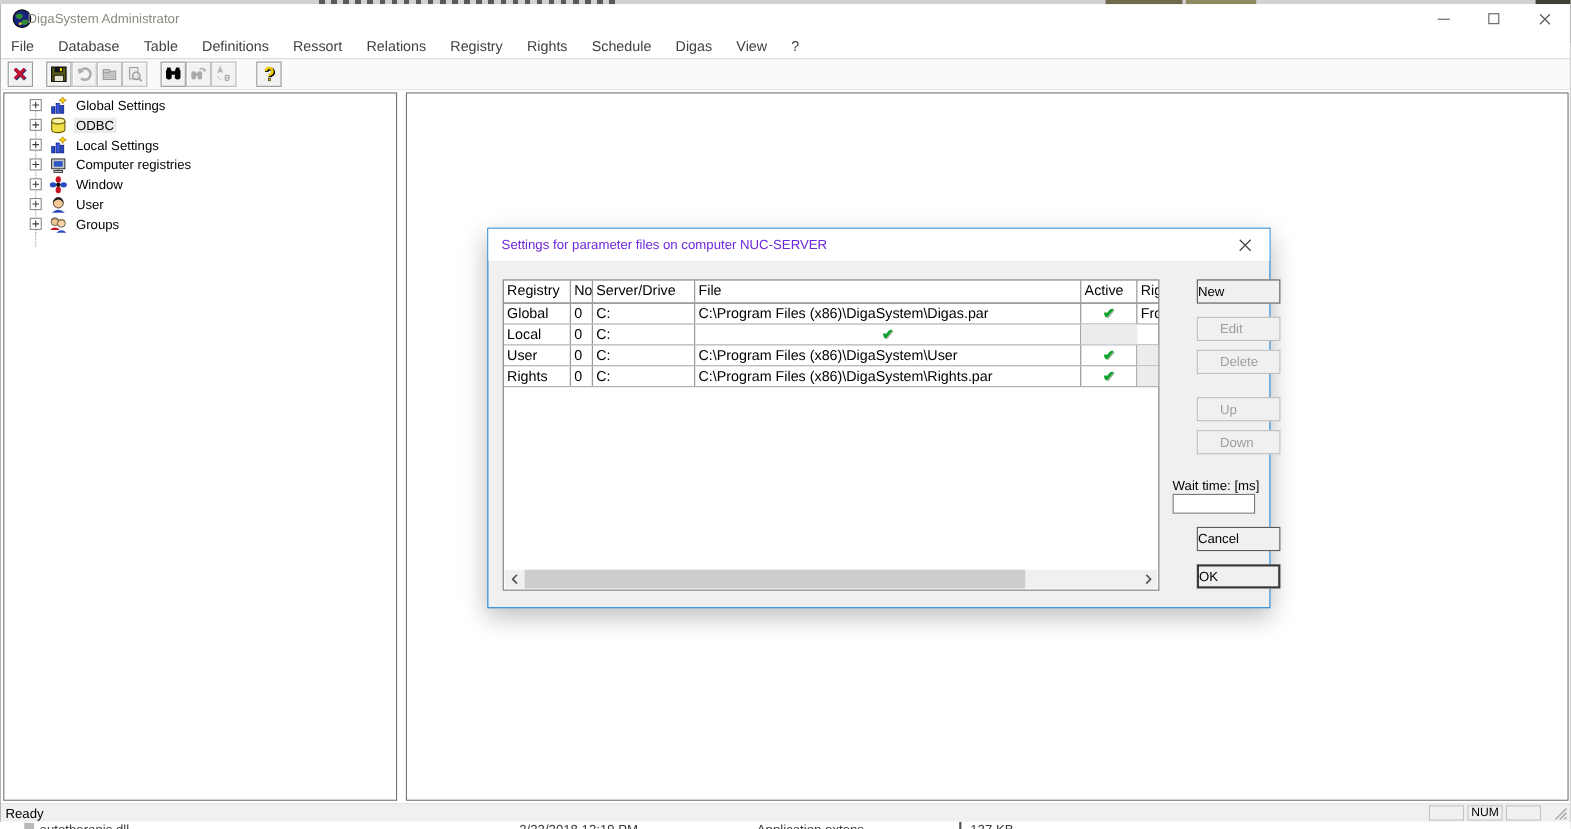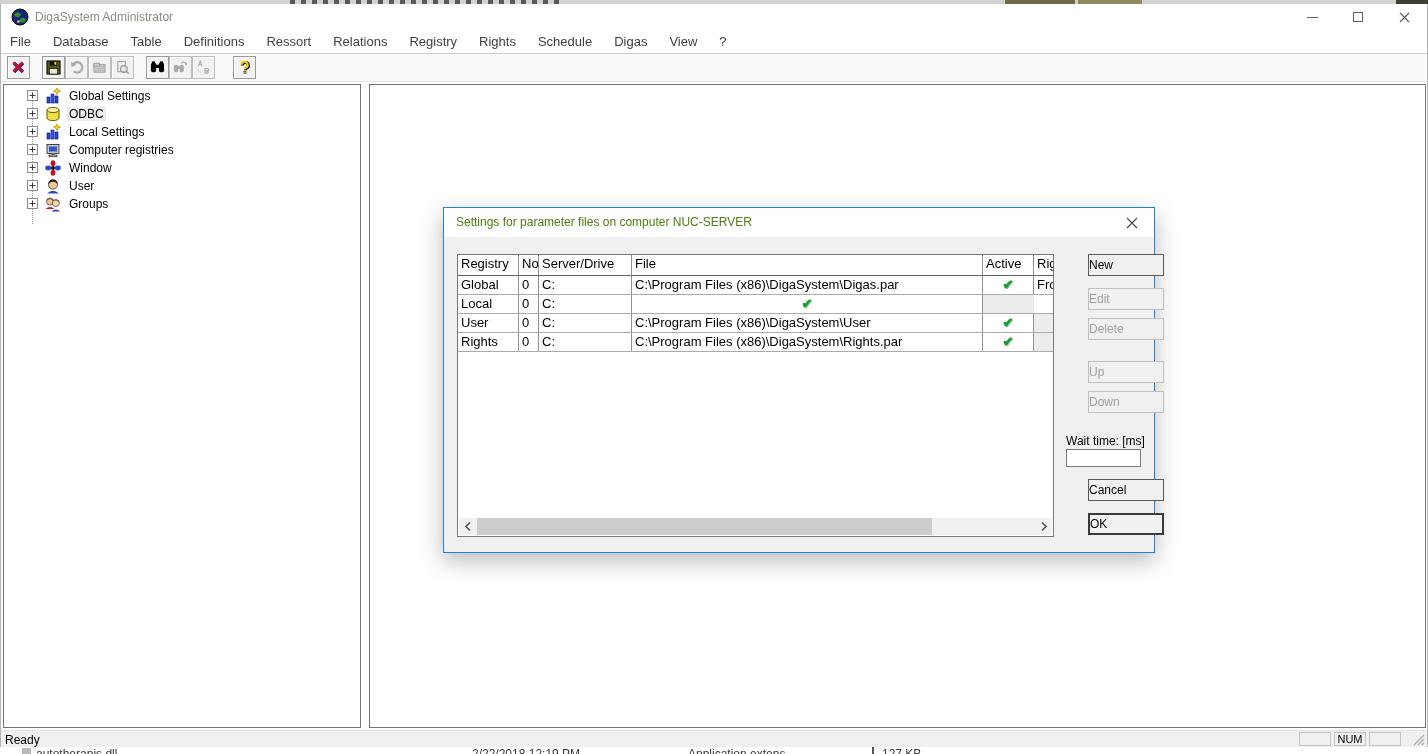--- a/index.html
+++ b/index.html
@@ -16,21 +16,21 @@
   .behind-bottom span{position:absolute;top:0;white-space:nowrap;}
   .behind-bottom .vline{position:absolute;left:872px;top:0;width:2px;height:7px;background:#555;}
   .behind-bottom .fico{position:absolute;left:22px;top:1px;width:9px;height:6px;background:#b9b9b9;}
 
   
   .app{position:absolute;left:0;top:4px;width:1428px;height:743px;background:#fff;
        border-left:1px solid #b4b4b4;border-right:1px solid #b4b4b4;}
 
   .titlebar{position:relative;height:26px;background:#fff;}
   .app-icon{position:absolute;left:10px;top:4px;width:18px;height:18px;}
-  .title-text{position:absolute;left:34px;top:6px;font-size:12px;color:#8a8a80;}
+  .title-text{position:absolute;left:24px;top:6px;font-size:12px;color:#8a8a80;}
   .win-controls{position:absolute;right:0;top:0;height:26px;display:flex;}
   .wc{width:46px;height:26px;display:flex;align-items:center;justify-content:center;color:#5f5f5f;}
   .wc .bar{width:11px;height:1px;background:#5f5f5f;}
   .wc .box{width:10px;height:10px;border:1px solid #5f5f5f;}
   .wc svg{display:block;}
 
   .menubar{display:flex;align-items:center;height:24px;background:#fff;
            border-bottom:1px solid #c9ced6;font-size:13px;color:#3f3f3f;}
   .menu-item{padding:0 11px;height:24px;line-height:23px;}
   .menu-item:first-child{padding-left:9px;}
@@ -62,21 +62,21 @@
   .status-ready{position:absolute;left:4px;top:2px;}
   .status-cells{position:absolute;right:26px;top:1px;display:flex;gap:3px;}
   .scell{width:32px;height:14px;border:1px solid #c3c3c3;background:#f0f0f0;
          text-align:center;font-size:11px;line-height:13px;}
   .grip{position:absolute;right:2px;top:2px;width:13px;height:13px;}
 
   
   .dialog{position:absolute;left:443px;top:207px;width:712px;height:346px;background:#f0f0f0;
           border:1px solid #1883d7;box-shadow:0 8px 22px rgba(0,0,0,.28);z-index:50;}
   .dlg-titlebar{position:relative;height:29px;background:#fff;}
-  .dlg-title{position:absolute;left:12px;top:7px;font-size:12px;color:#4d7c0f;}
+  .dlg-title{position:absolute;left:12px;top:7px;font-size:12px;color:#6d28d9;}
   .dlg-close{position:absolute;right:8px;top:4px;width:28px;height:22px;
              display:flex;align-items:center;justify-content:center;}
 
   .tbl{position:absolute;left:13px;top:46px;width:597px;height:283px;background:#fff;
        border:1px solid #787878;font-size:13px;color:#000;}
   .tbl-grid{display:grid;grid-template-columns:61px 20px 93px 351px 51px 1fr;}
   .tbl-head{height:21px;border-bottom:1px solid #5f5f5f;}
   .tbl-head .cell{font-size:13px;}
   .tbl-row{height:19px;border-bottom:1px solid #ababab;}
   .cell{border-right:1px solid #8f8f8f;padding:1px 0 0 3px;overflow:hidden;white-space:nowrap;}
@@ -85,21 +85,21 @@
   .cell.gray{background:#ececec;}
   .check{color:#0aa228;font-weight:bold;font-size:13px;text-shadow:1px 1px 0 rgba(20,80,20,.45);}
 
   .hscroll{position:absolute;left:1px;right:1px;bottom:1px;height:17px;background:#f0f0f0;}
   .harrow{position:absolute;top:0;width:17px;height:17px;display:flex;align-items:center;justify-content:center;}
   .harrow.left{left:0;}.harrow.right{right:0;}
   .hthumb{position:absolute;left:18px;top:0;width:455px;height:17px;background:#cdcdcd;}
 
   .dlgbtn{position:absolute;left:644px;width:76px;height:22px;background:#f0f0f0;
           border:1px solid #5a5a5a;font-size:12px;color:#000;text-align:left;line-height:20px;}
-  .dlgbtn.disabled{color:#9f9f9f;border-color:#bfbfbf;}
+  .dlgbtn.disabled{color:#9f9f9f;border-color:#bfbfbf;padding-left:20px;}
   .dlgbtn.default{border:2px solid #3a3a3a;line-height:18px;}
   .wait-label{position:absolute;left:622px;top:226px;font-size:12px;color:#000;}
   .wait-input{position:absolute;left:622px;top:241px;width:75px;height:18px;background:#fff;
               border:1px solid #7a7a7a;font-size:12px;padding:0 3px;font-family:"Liberation Sans",sans-serif;}
 </style>
 </head>
 <body>
 
 <div class="screen">
 

